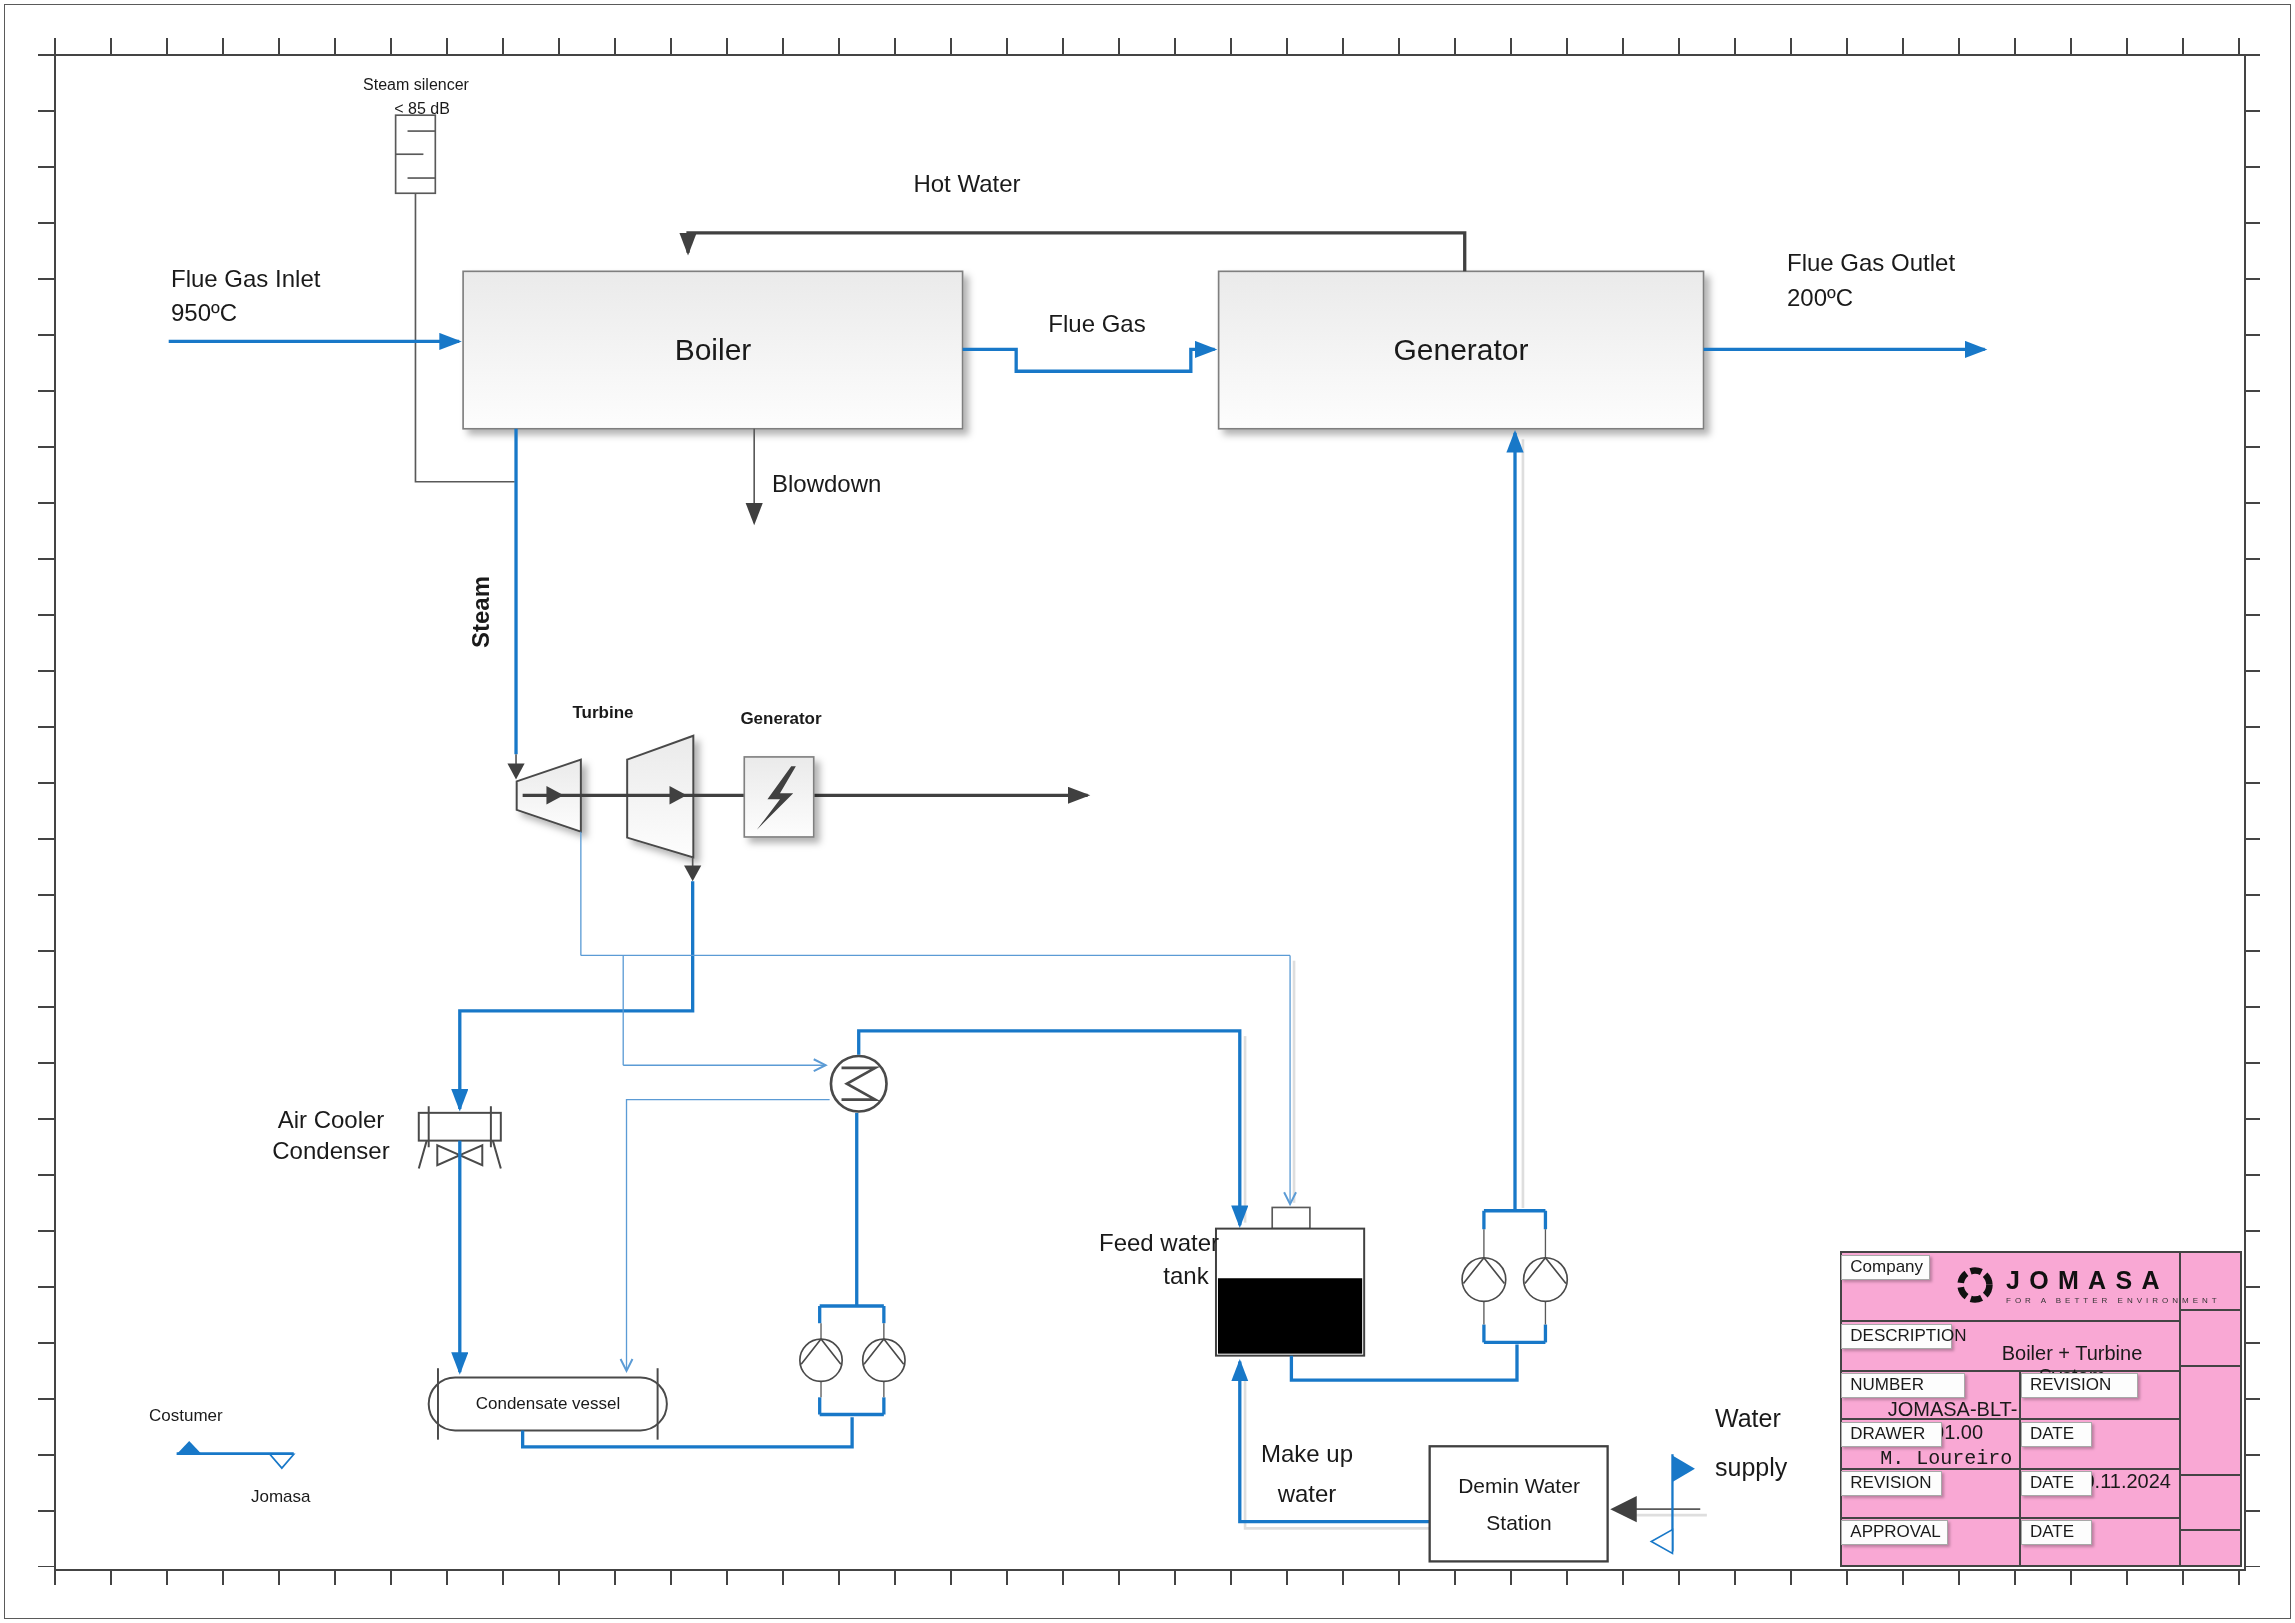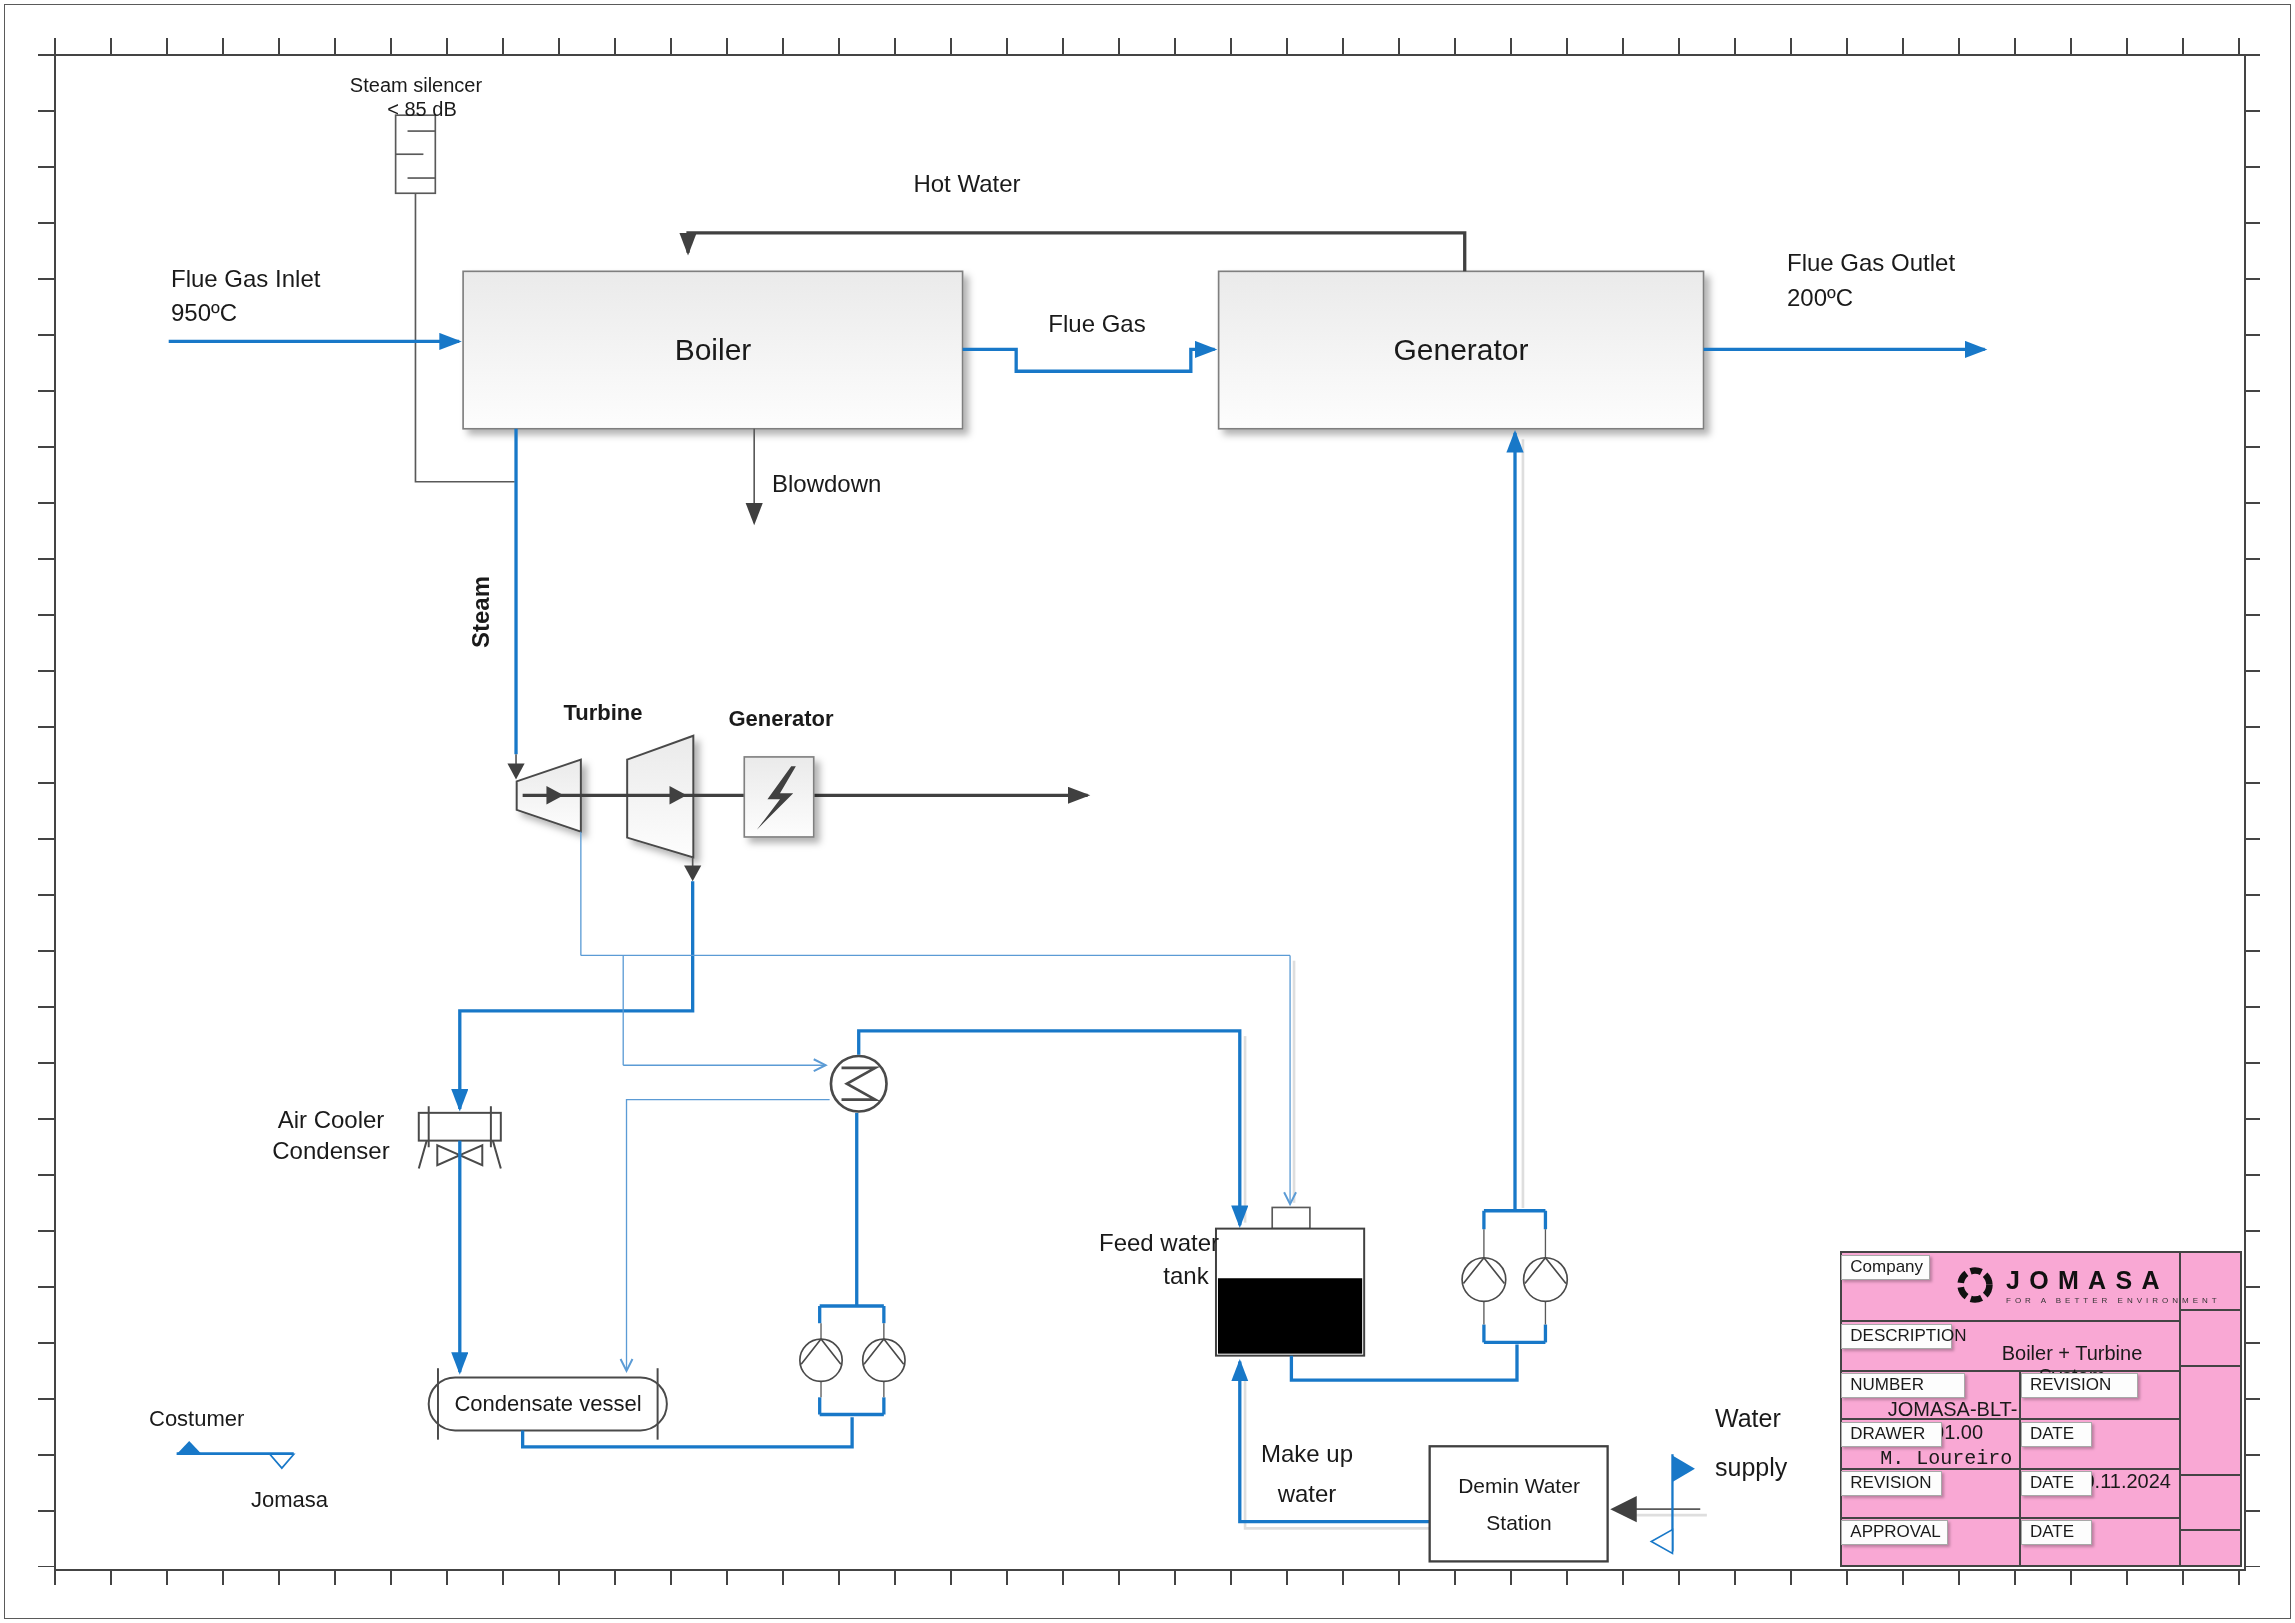--- a/index.html
+++ b/index.html
@@ -12,21 +12,21 @@
     background:repeating-linear-gradient(90deg,#444 0 2px,transparent 2px 56px);}
   .ticks-bottom{position:absolute;left:54px;top:1569px;width:2188px;height:16px;
     background:repeating-linear-gradient(90deg,#444 0 2px,transparent 2px 56px);}
   .ticks-left{position:absolute;left:38px;top:54px;width:16px;height:1513px;
     background:repeating-linear-gradient(180deg,#444 0 2px,transparent 2px 56px);}
   .ticks-right{position:absolute;left:2244px;top:54px;width:16px;height:1513px;
     background:repeating-linear-gradient(180deg,#444 0 2px,transparent 2px 56px);}
   svg.pipes{position:absolute;left:0;top:0;z-index:2;}
   .lbl{position:absolute;z-index:3;white-space:nowrap;line-height:1.05;}
   .c{transform:translate(-50%,-50%);text-align:center;}
-  .f30{font-size:20px;} .f32{font-size:21px;} .f34{font-size:22px;} .f36{font-size:24px;}
+  .f30{font-size:16px;} .f32{font-size:21px;} .f34{font-size:17px;} .f36{font-size:24px;}
   .f38{font-size:25px;} .f46{font-size:30px;}
   .bold{font-weight:bold;}
   .rot{transform:translate(-50%,-50%) rotate(-90deg);}
   
   .tb{position:absolute;left:1840px;top:1251px;width:402px;height:316px;z-index:3;background:#f9a8d4;}
   .tb .line{position:absolute;background:#444;}
   .chip{position:absolute;background:#fdfdfd;border:1.3px solid #a8a8a8;box-shadow:2px 2px 2.6px rgba(0,0,0,.25);
         font-size:17px;padding:1.3px 8px;z-index:4;}
   .tbval{position:absolute;font-size:20px;z-index:4;}
   .logo{position:absolute;left:116px;top:14.6px;display:flex;align-items:center;z-index:4;}

